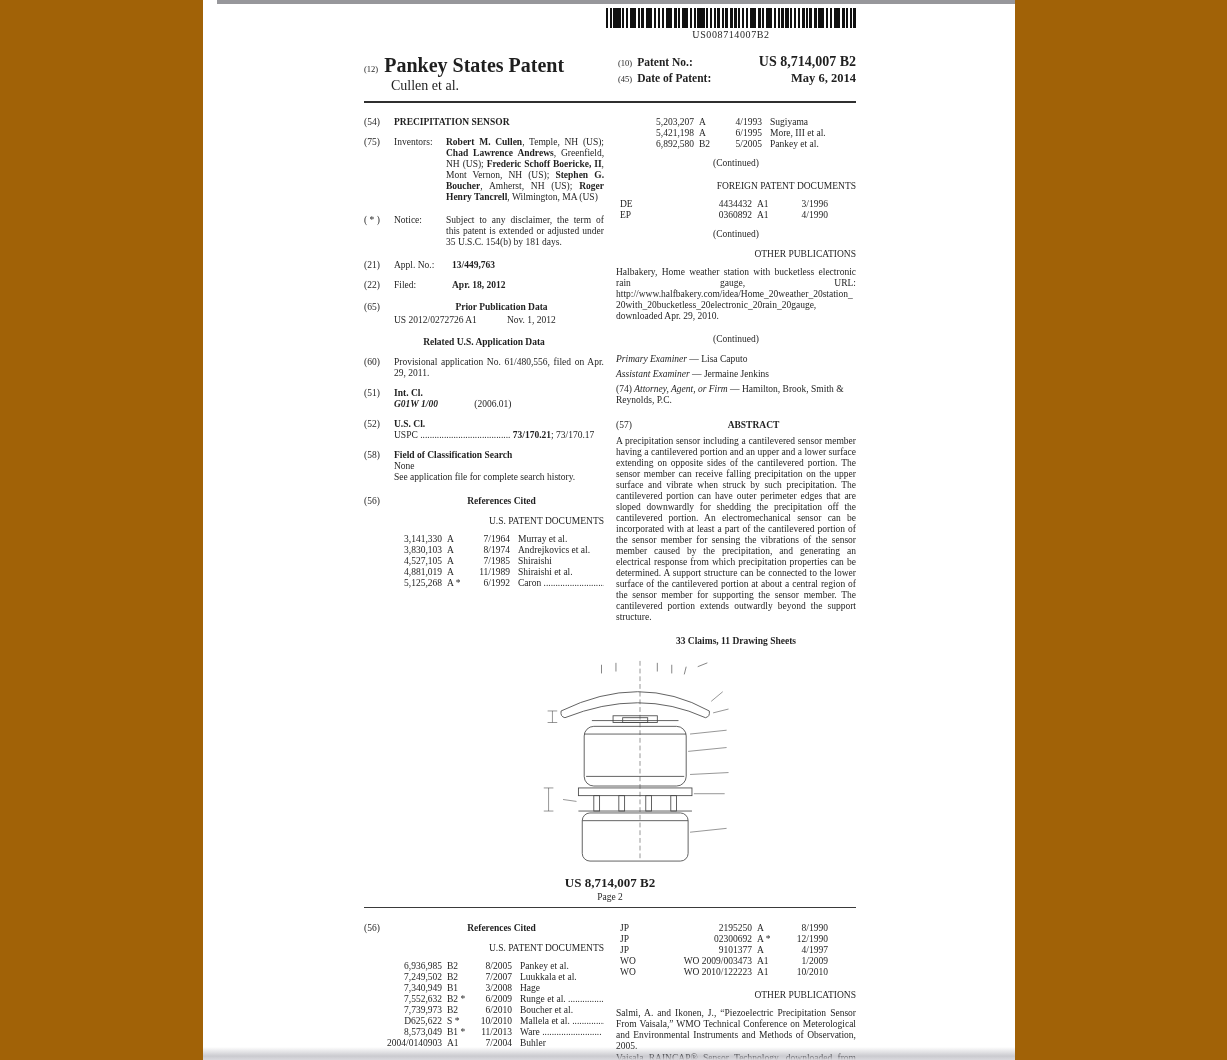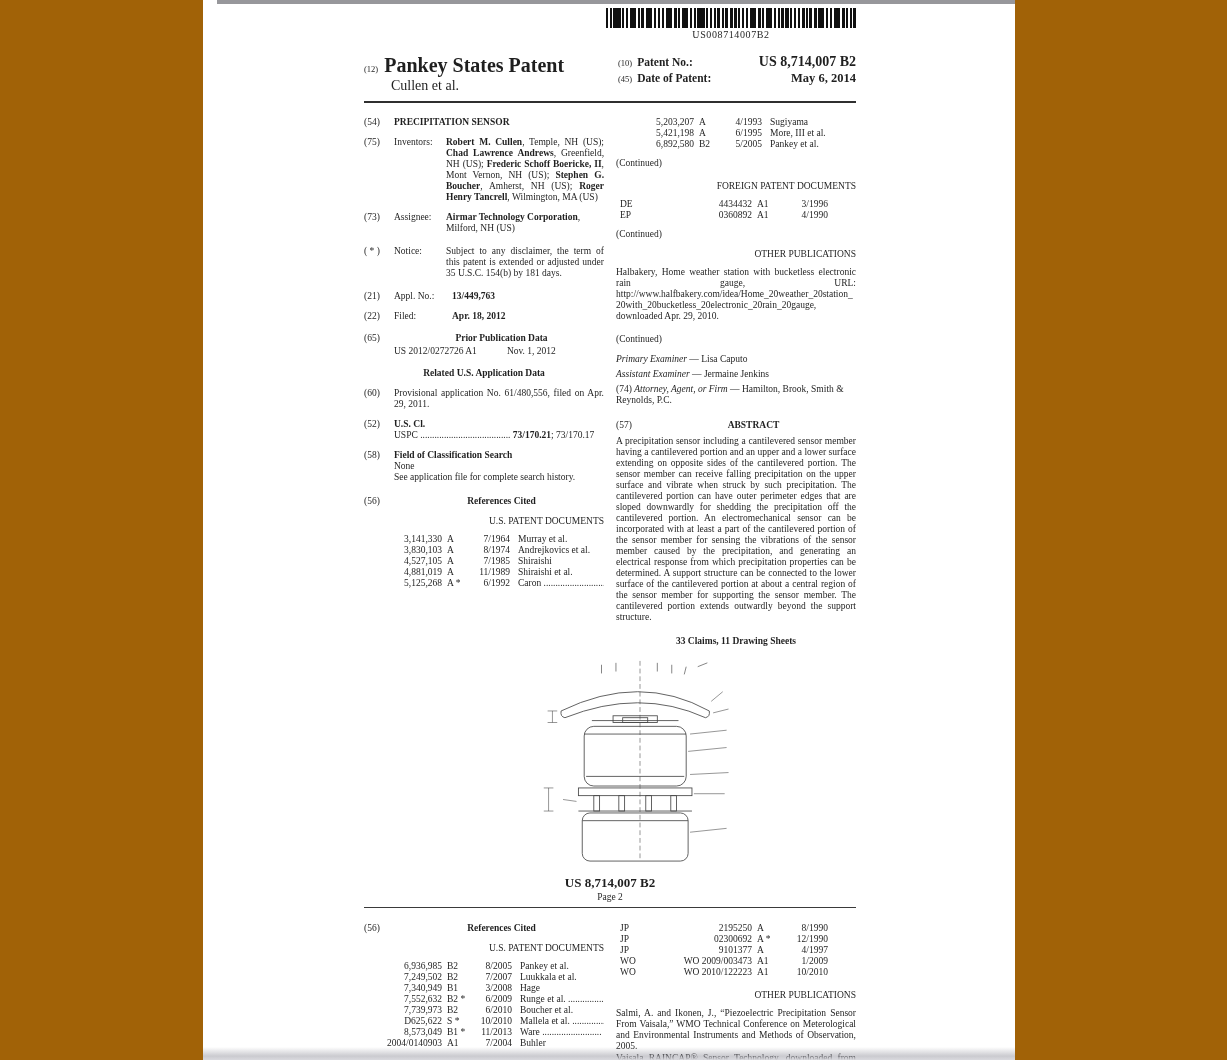--- a/index.html
+++ b/index.html
@@ -39,21 +39,21 @@
   .fld3{display:grid;grid-template-columns:30px 52px 1fr;margin-top:9px;}
   .kv{display:grid;grid-template-columns:30px 58px 1fr;margin-top:9px;}
   .kv .val{font-weight:bold;}
   .just{text-align:justify;}
   .pubrow{margin:2px 0 0 30px;display:flex;gap:30px;}
   .tagged-head{position:relative;margin-top:11px;padding-left:35px;}
   .tagged-head .tag{position:absolute;left:0;top:0;}
   .tagged-head .h{text-align:center;font-weight:bold;}
   .center-head{text-align:center;font-weight:bold;margin-top:11px;}
   .subhead{text-align:right;margin:9px 0 7px;}
-  .continued{margin:8px 0 2px;}
+  .continued{text-align:center;margin:8px 0 2px;}
   .usrows{margin-left:14px;}
   .usrow{display:grid;grid-template-columns:64px 26px 42px 1fr;}
   .usrow .n{text-align:right;}
   .usrow .k{padding-left:5px;}
   .usrow .d{text-align:right;}
   .usrow .a{padding-left:8px;white-space:nowrap;overflow:hidden;}
   .frows{margin-left:4px;}
   .frow{display:grid;grid-template-columns:34px 98px 24px 52px;}
   .frow .n{text-align:right;}
   .frow .k{padding-left:5px;}
@@ -117,25 +117,20 @@
         <div class="col">
           <div class="fld" style="margin-top:5px;">
             <span>(54)</span>
             <span class="b">PRECIPITATION SENSOR</span>
           </div>
           <div class="fld3">
             <span>(75)</span>
             <span>Inventors:</span>
             <span class="just"><span class="b">Robert M. Cullen</span><span>, Temple, NH (US); </span><span class="b">Chad Lawrence Andrews</span><span>, Greenfield, NH (US); </span><span class="b">Frederic Schoff Boericke, II</span><span>, Mont Vernon, NH (US); </span><span class="b">Stephen G. Boucher</span><span>, Amherst, NH (US); </span><span class="b">Roger Henry Tancrell</span><span>, Wilmington, MA (US)</span></span>
           </div>
-          <div class="fld3">
-            <span>(73)</span>
-            <span>Assignee:</span>
-            <span><span class="b">Airmar Technology Corporation</span><span>, Milford, NH (US)</span></span>
-          </div>
           <div class="fld3" style="margin-top:12px;">
             <span>( * )</span>
             <span>Notice:</span>
             <span class="just">Subject to any disclaimer, the term of this patent is extended or adjusted under 35 U.S.C. 154(b) by 181 days.</span>
           </div>
           <div class="kv" style="margin-top:12px;">
             <span>(21)</span>
             <span>Appl. No.:</span>
             <span class="val">13/449,763</span>
           </div>
@@ -149,20 +144,28 @@
             <div class="h">Prior Publication Data</div>
           </div>
           <div class="pubrow">
             <span>US 2012/0272726 A1</span>
             <span>Nov. 1, 2012</span>
           </div>
           <div class="center-head">Related U.S. Application Data</div>
           <div class="fld">
             <span>(60)</span>
             <span class="just">Provisional application No. 61/480,556, filed on Apr. 29, 2011.</span>
+          </div>
+          <div class="fld">
+            <span>(51)</span>
+            <span>
+              <span class="b">Int. Cl.</span><br>
+              <span class="b i">G01W 1/00</span>
+              <span style="padding-left:34px;">(2006.01)</span>
+            </span>
           </div>
           <div class="fld">
             <span>(52)</span>
             <span>
               <span class="b">U.S. Cl.</span><br>
               <span><span>USPC </span><span>...................................... </span><span class="b">73/170.21</span><span>; 73/170.17</span></span>
             </span>
           </div>
           <div class="fld">
             <span>(58)</span>

